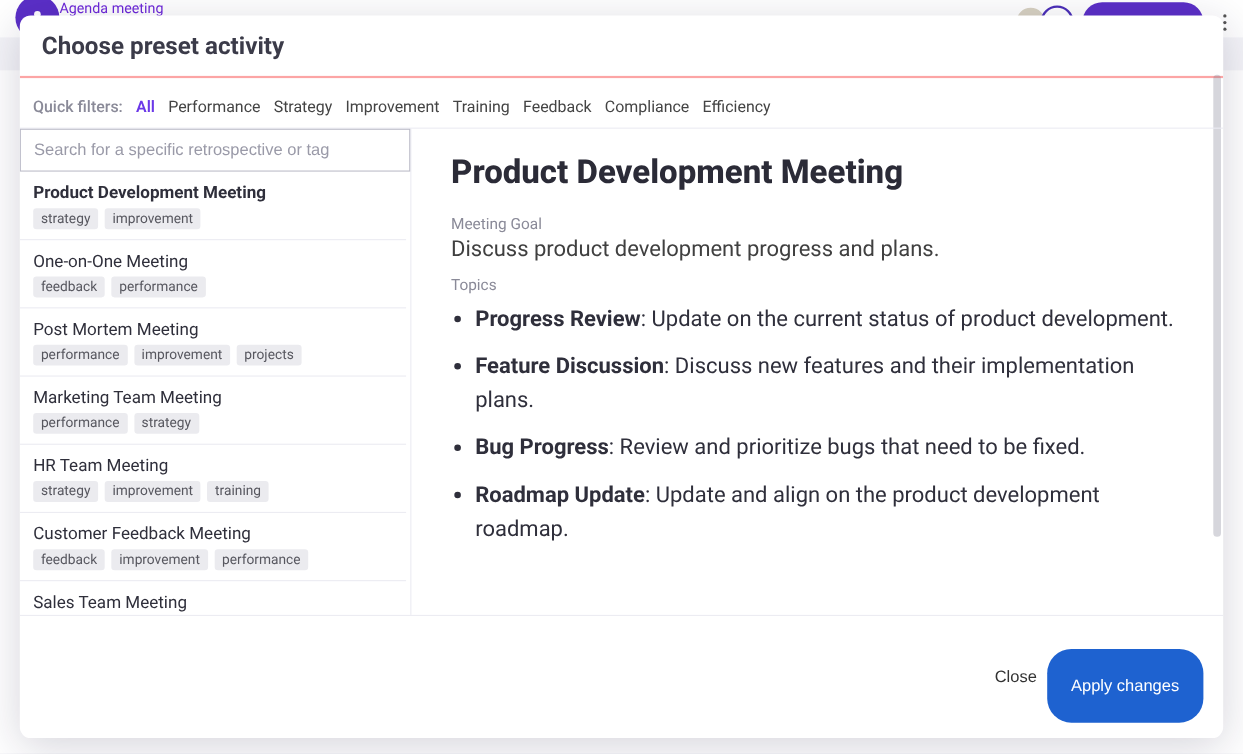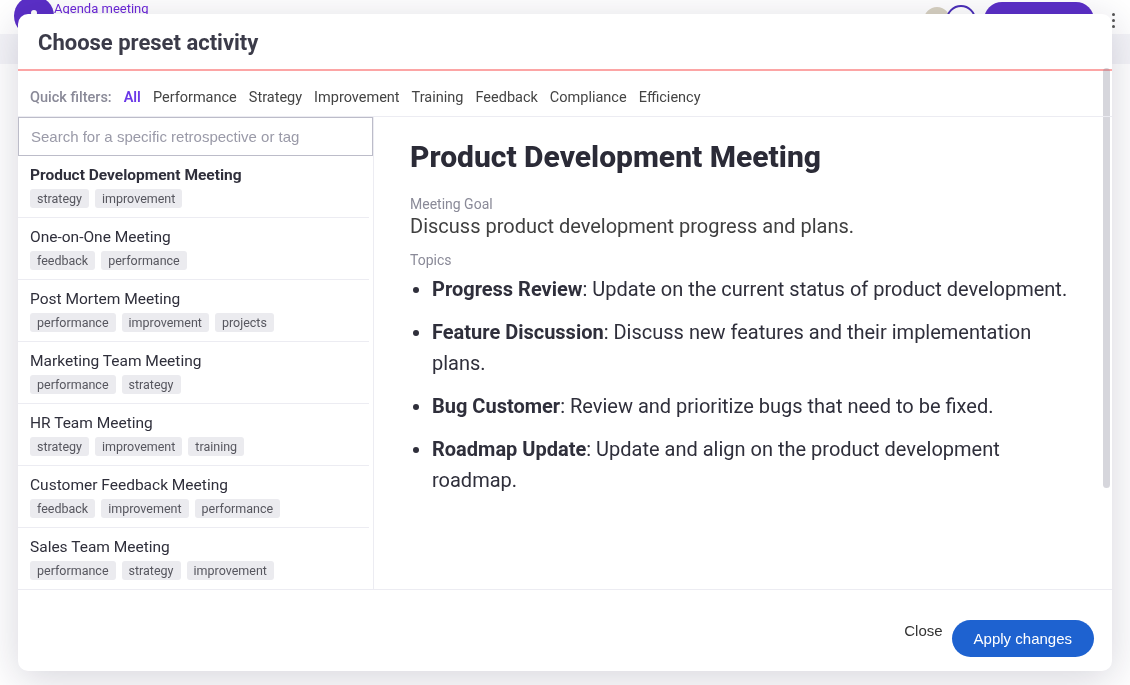--- a/index.html
+++ b/index.html
@@ -207,21 +207,21 @@
   .btn-text {
     font-size: 15px; color: #333;
     background: none; border: none; cursor: pointer;
     padding: 8px 6px;
   }
   .btn-primary {
     background: #1e62d0;
     color: #fff;
     border: none;
     font-size: 15px;
-    padding: 10px 22px;
+    padding: 25px 22px;
     border-radius: 22px;
     cursor: pointer;
     font-weight: 500;
     margin-top: 16px;
   }
 
   .outer-scroll {
     position: absolute;
     right: 2px; top: 54px;
     width: 7px; height: 420px;
@@ -340,21 +340,21 @@
       <div class="right-col">
         <h1 class="detail-title">Product Development Meeting</h1>
 
         <div class="section-label">Meeting Goal</div>
         <div class="section-body">Discuss product development progress and plans.</div>
 
         <div class="section-label">Topics</div>
         <ul class="topics" id="topics-list">
             <li><span class="lead">Progress Review</span><span>: Update on the current status of product development.</span></li>
             <li><span class="lead">Feature Discussion</span><span>: Discuss new features and their implementation plans.</span></li>
-            <li><span class="lead">Bug Customer</span><span>: Review and prioritize bugs that need to be fixed.</span></li>
+            <li><span class="lead">Bug Progress</span><span>: Review and prioritize bugs that need to be fixed.</span></li>
             <li><span class="lead">Roadmap Update</span><span>: Update and align on the product development roadmap.</span></li>
           </ul>
       </div>
     </div>
 
     <div class="footer">
       <button class="btn-text">Close</button>
       <button class="btn-primary">Apply changes</button>
     </div>
   </div>

